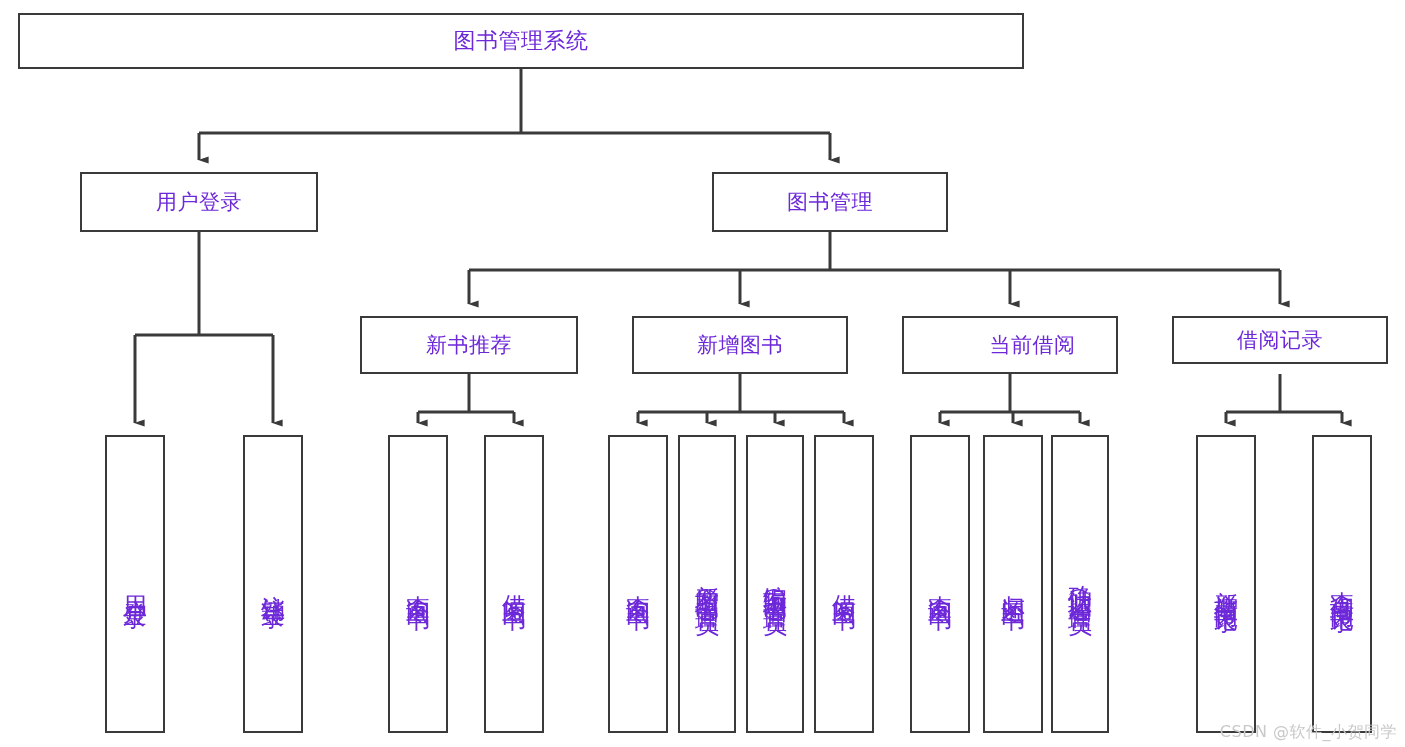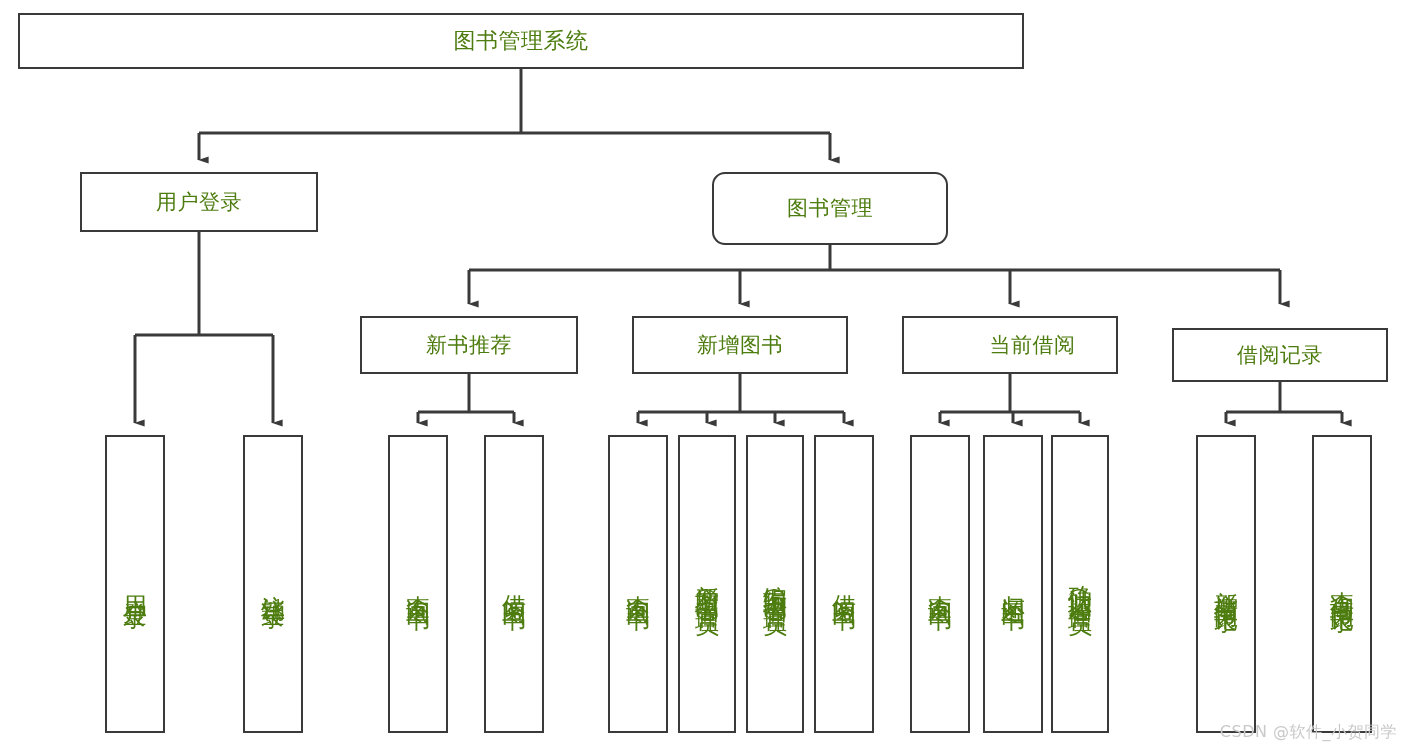--- a/index.html
+++ b/index.html
@@ -32,21 +32,21 @@
     border: 2.5px solid #3a3a3a;
     display: flex;
     align-items: center;
     justify-content: center;
     overflow: hidden;
   }
   .node-box.thin {
     border-width: 2px;
   }
   .node-label {
-    color: #4d7c0f;
+    color: #6d28d9;
     font-family: "DejaVu Sans", "Liberation Sans", sans-serif;
     line-height: 1.18;
     text-align: center;
     white-space: nowrap;
     letter-spacing: 0.5px;
   }
   .node-label.horizontal {
     font-size: 21px;
   }
   .node-label.root {
@@ -126,34 +126,34 @@
     </g>
   </svg>
 
   <div class="node-box" style="left:18px; top:13px; width:1006px; height:56px;">
     <span class="node-label root">图书管理系统</span>
   </div>
 
   <div class="node-box" style="left:80px; top:172px; width:238px; height:60px;">
     <span class="node-label horizontal">用户登录</span>
   </div>
-  <div class="node-box" style="left:712px; top:172px; width:236px; height:73px;border-radius:13px;">
+  <div class="node-box" style="left:712px; top:172px; width:236px; height:60px;">
     <span class="node-label horizontal">图书管理</span>
   </div>
 
   <div class="node-box thin" style="left:360px; top:316px; width:218px; height:58px;">
     <span class="node-label horizontal">新书推荐</span>
   </div>
   <div class="node-box thin" style="left:632px; top:316px; width:216px; height:58px;">
     <span class="node-label horizontal">新增图书</span>
   </div>
   <div class="node-box thin" style="left:902px; top:316px; width:216px; height:58px;padding-left:45px;">
     <span class="node-label horizontal">当前借阅</span>
   </div>
-  <div class="node-box thin" style="left:1172px; top:316px; width:216px; height:54px;margin-top:12px;">
+  <div class="node-box thin" style="left:1172px; top:316px; width:216px; height:48px;">
     <span class="node-label horizontal">借阅记录</span>
   </div>
 
   <div class="node-box thin" style="left:105px; top:435px; width:60px; height:298px;">
     <span class="node-label vertical">用户登录</span>
   </div>
   <div class="node-box thin" style="left:243px; top:435px; width:60px; height:298px;">
     <span class="node-label vertical">注销登录</span>
   </div>
   <div class="node-box thin" style="left:388px; top:435px; width:60px; height:298px;">

